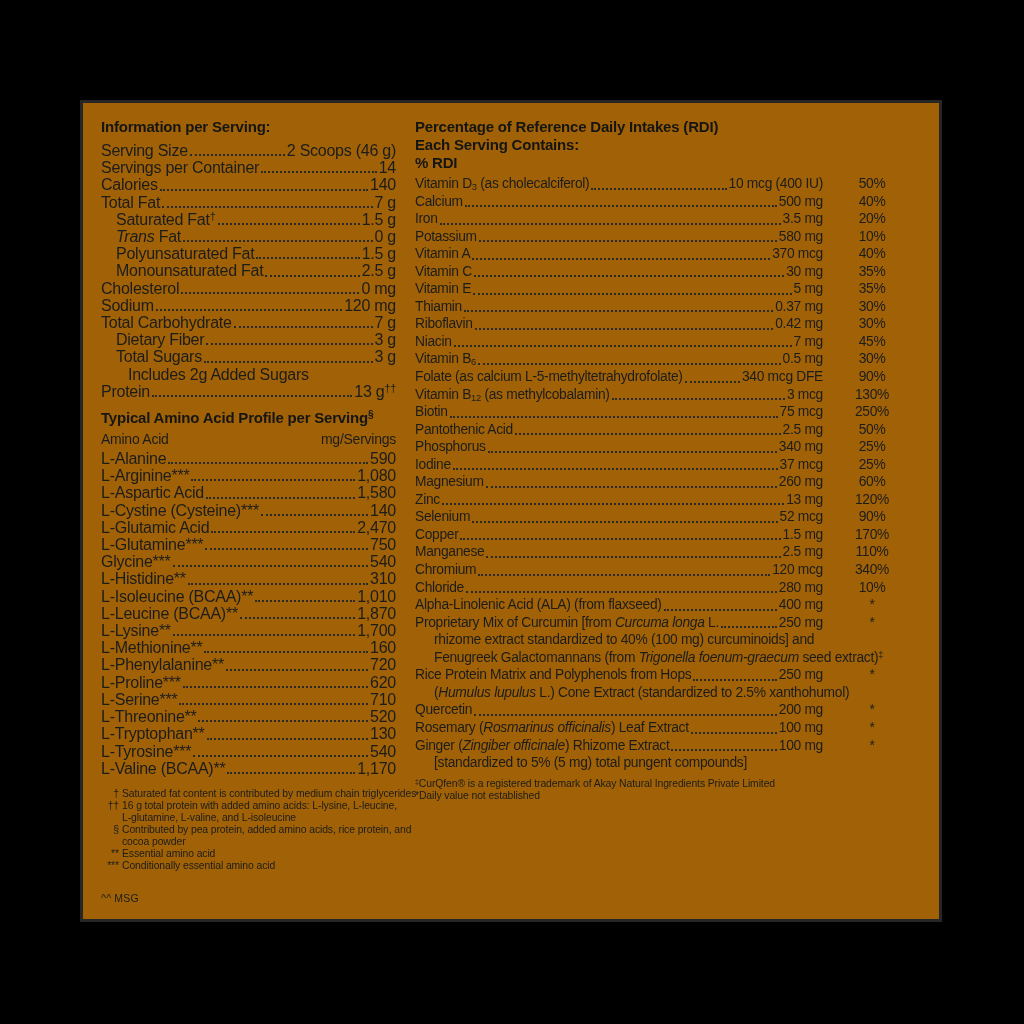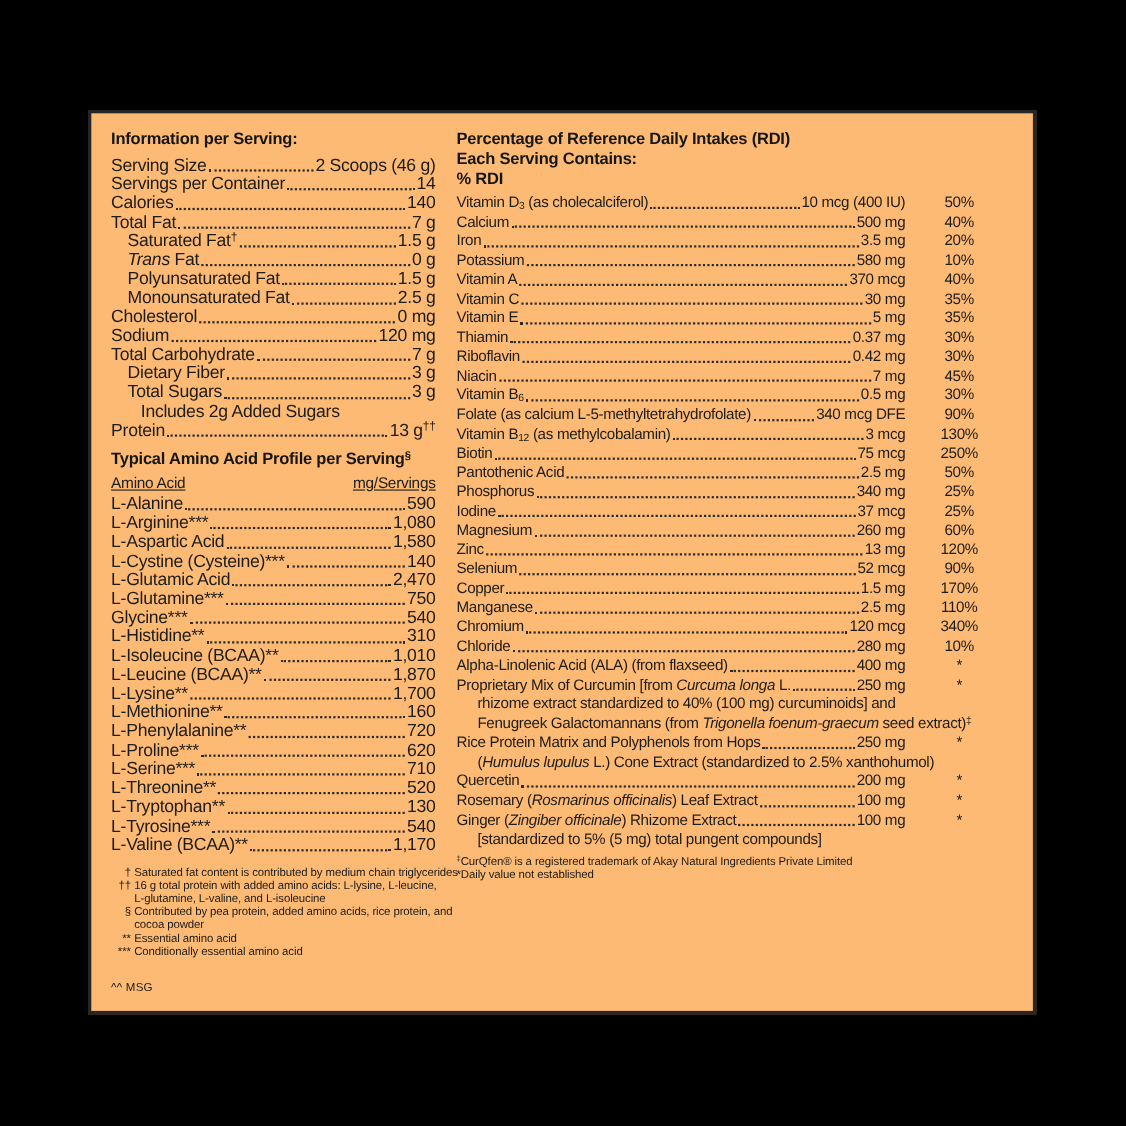--- a/index.html
+++ b/index.html
@@ -7,21 +7,21 @@
     width:1024px;height:1024px;
     background:#000;
     font-family:"Liberation Sans", sans-serif;
     color:#1c1c1a;
     overflow:hidden;
     position:relative;
   }
   .panel{
     position:absolute;left:80px;top:100px;
     width:856px;height:816px;
-    background:#fdba74;
+    background:#a16207;
     border:3px solid #262626;
   }
   .col-left{
     position:absolute;left:18px;top:15px;width:295px;
   }
   .col-right{
     position:absolute;left:332px;top:15px;width:506px;
   }
   .hdr{
     font-weight:bold;font-size:15px;line-height:18px;color:#151513;
@@ -40,21 +40,21 @@
     align-self:flex-end;
     margin:0 2px 3px 2px;
   }
   .val{white-space:nowrap;}
   .ind1{padding-left:15px;}
   .ind2{padding-left:27px;}
   .noleader{display:block;}
   
   .amino-hdr-row{
     display:flex;justify-content:space-between;
-    font-size:14px;line-height:21px;letter-spacing:-0.25px;text-decoration:underline;
+    font-size:14px;line-height:21px;letter-spacing:-0.25px;
   }
   .mt-amino{margin-top:9px;margin-bottom:2px;}
   
   .fn-block{margin-top:11px;font-size:10.4px;line-height:12.1px;letter-spacing:-0.1px;}
   .fnrow{display:flex;}
   .fnmark{width:18px;flex:none;text-align:right;padding-right:3px;}
   .fnlines{flex:1;}
   .fnline{white-space:nowrap;}
   .msg-note{margin-top:19px;font-size:10.5px;letter-spacing:0.2px;}
   

